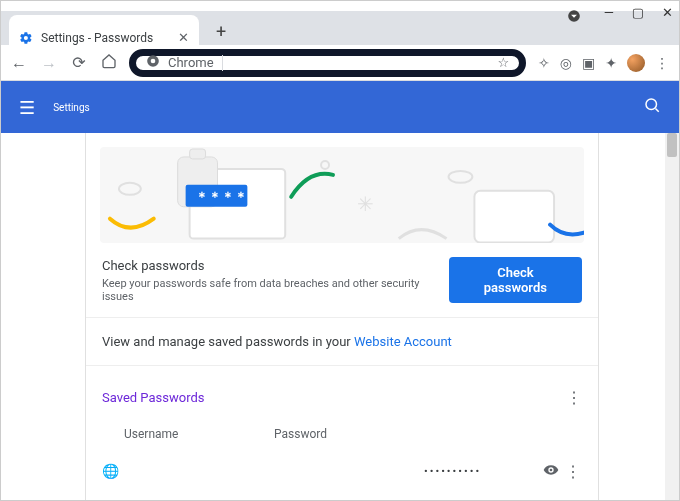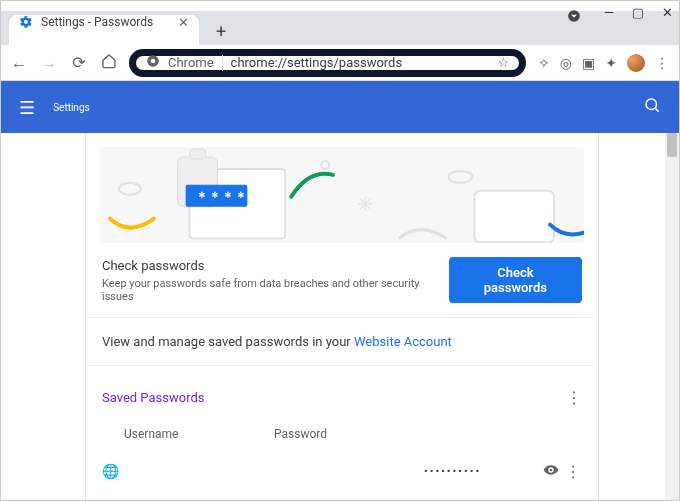--- a/index.html
+++ b/index.html
@@ -1,21 +1,21 @@
 <!DOCTYPE html>
 <html><head>
 <meta charset="utf-8">
 <style>
 *{box-sizing:border-box;margin:0;padding:0;font-family:"Segoe UI",Roboto,Arial,sans-serif}
 body{width:680px;height:501px;background:#fff;border:1px solid #ccc;overflow:hidden;position:relative;font-size:13px;color:#202124}
 .titlebar{height:10px;background:#fff}
 .win-controls{position:absolute;top:4px;right:6px;display:flex;gap:18px;color:#333}
 .win-controls span{font-size:13px}
 .tab-strip{height:34px;background:#dee1e6;display:flex;align-items:flex-end;padding-left:8px}
-.tab{background:#fff;border-radius:8px 8px 0 0;height:30px;display:flex;align-items:flex-start;padding:0 10px;gap:8px;min-width:190px;font-size:12px}
+.tab{background:#fff;border-radius:8px 8px 0 0;height:30px;display:flex;align-items:flex-end;padding:0 10px;gap:8px;min-width:190px;font-size:12px}
 .tab .fav{width:14px;height:14px;color:#1a73e8}
 .tab .title{flex:1;color:#3c4043}
 .tab .close{color:#5f6368;font-size:13px;cursor:pointer}
 .newtab{width:28px;height:28px;margin-left:8px;color:#444;display:flex;align-items:center;justify-content:center;font-size:18px}
 .toolbar{height:36px;background:#fff;border-bottom:1px solid #dadce0;display:flex;align-items:center;padding:0 8px;gap:10px}
 .toolbar .navbtn{width:20px;color:#5f6368;text-align:center;font-size:16px}
 .toolbar .navbtn.dim{color:#bdc1c6}
 .address{flex:1;height:28px;border:7px solid #0f172a;border-radius:14px;display:flex;align-items:center;padding:0 10px;gap:8px;font-size:13px}
 .address .site-icon{color:#5f6368;font-size:14px}
 .address .label{color:#5f6368}
@@ -98,21 +98,20 @@
   </span>
   <div class="address">
     <span class="site-icon">
       <svg width="14" height="14" viewBox="0 0 24 24" fill="#5f6368">
           <circle cx="12" cy="12" r="10"></circle>
           <circle cx="12" cy="12" r="4" fill="#fff"></circle>
         </svg>
     </span>
     <span class="label">Chrome</span>
     <span class="sep"></span>
-    <span class="url">chrome://settings/passwords</span>
     <span class="star">☆</span>
   </div>
   <div class="ext-icons">
     <span>✧</span>
     <span>◎</span>
     <span>▣</span>
     <span>✦</span>
     <span class="avatar"></span>
     <span>⋮</span>
   </div>

